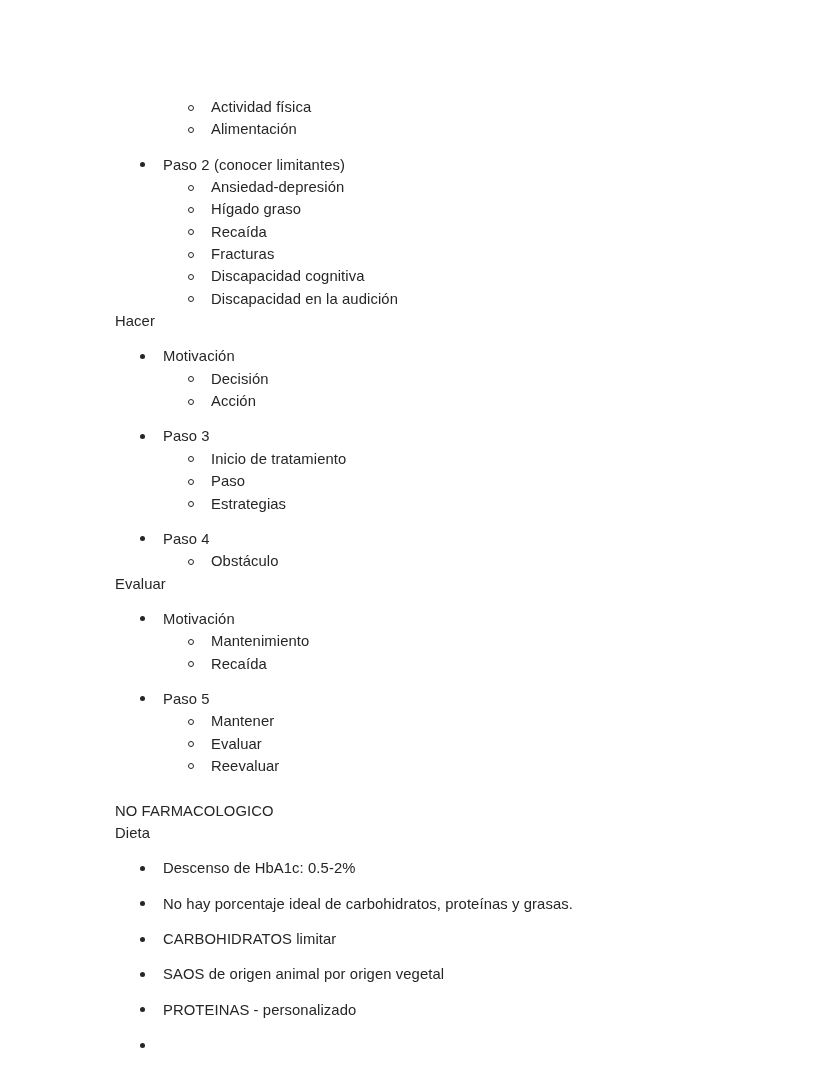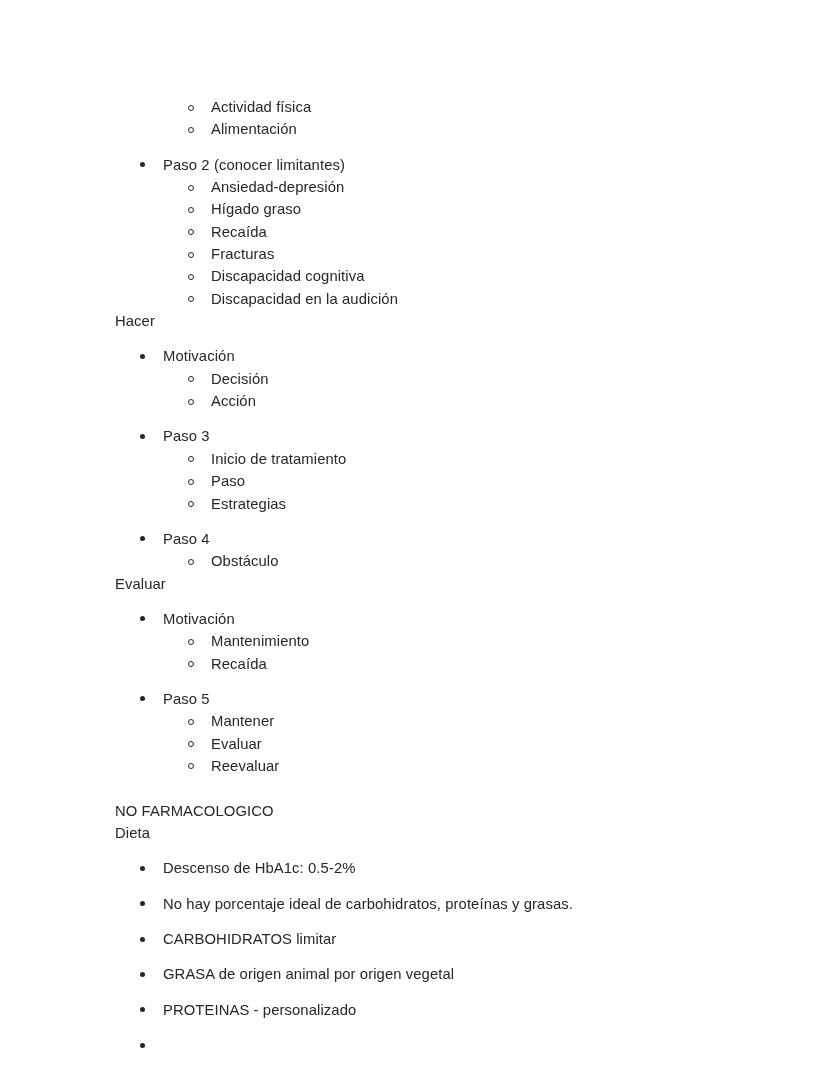--- a/index.html
+++ b/index.html
@@ -87,17 +87,17 @@
       <div class="line indent-1"><span class="marker disc"></span><span class="text">Paso 5</span></div>
       <div class="line indent-2"><span class="marker circle"></span><span class="text">Mantener</span></div>
       <div class="line indent-2"><span class="marker circle"></span><span class="text">Evaluar</span></div>
       <div class="line indent-2"><span class="marker circle"></span><span class="text">Reevaluar</span></div>
       <div class="gap"></div>
       <div class="line indent-0"><span class="text">NO FARMACOLOGICO</span></div>
       <div class="line indent-0"><span class="text">Dieta</span></div>
       <div class="line indent-1"><span class="marker disc"></span><span class="text">Descenso de HbA1c: 0.5-2%</span></div>
       <div class="line indent-1"><span class="marker disc"></span><span class="text">No hay porcentaje ideal de carbohidratos, proteínas y grasas.</span></div>
       <div class="line indent-1"><span class="marker disc"></span><span class="text">CARBOHIDRATOS limitar</span></div>
-      <div class="line indent-1"><span class="marker disc"></span><span class="text">GRASA de origen animal por origen vegetal</span></div>
+      <div class="line indent-1"><span class="marker disc"></span><span class="text">SAOS de origen animal por origen vegetal</span></div>
       <div class="line indent-1"><span class="marker disc"></span><span class="text">PROTEINAS - personalizado</span></div>
       <div class="line indent-1"><span class="marker disc"></span></div>
     </div>
 </div>
 
 </body></html>

